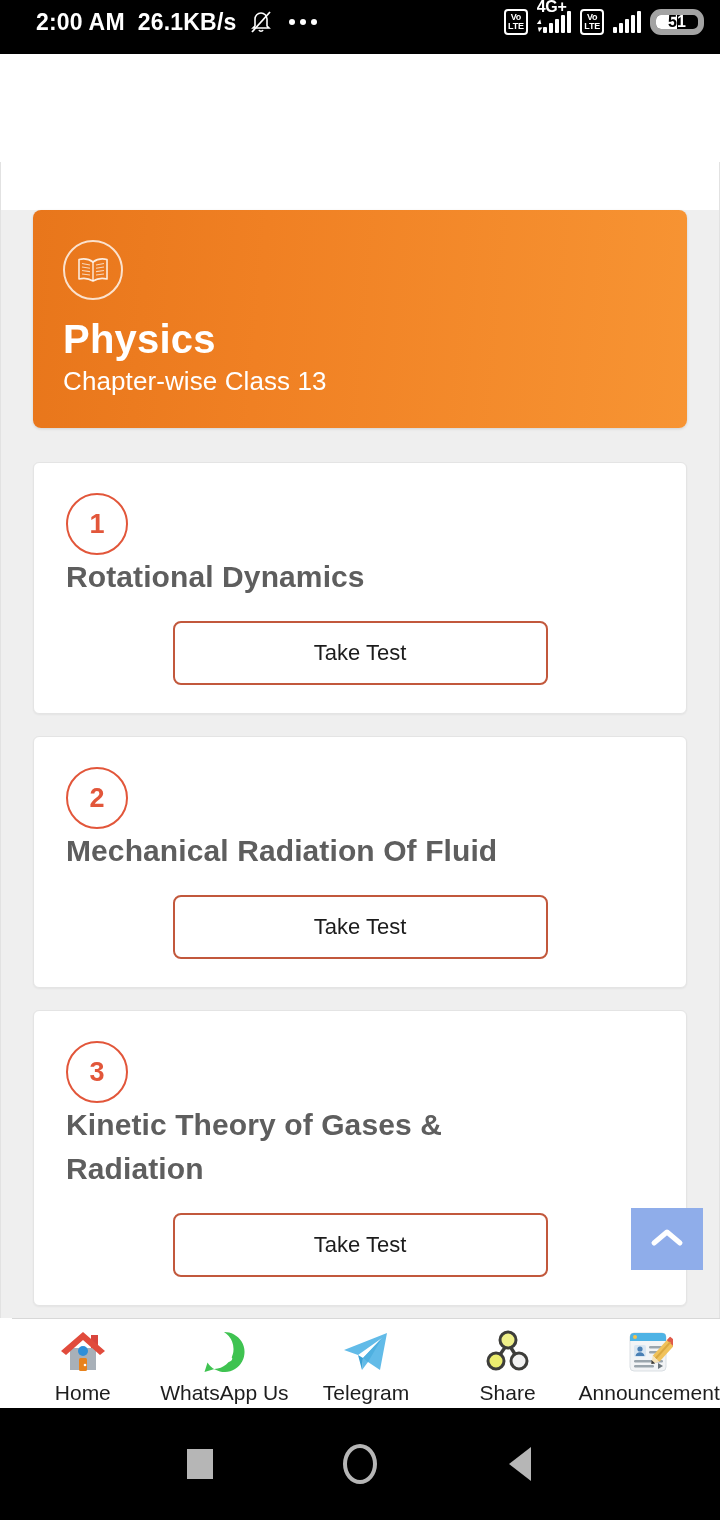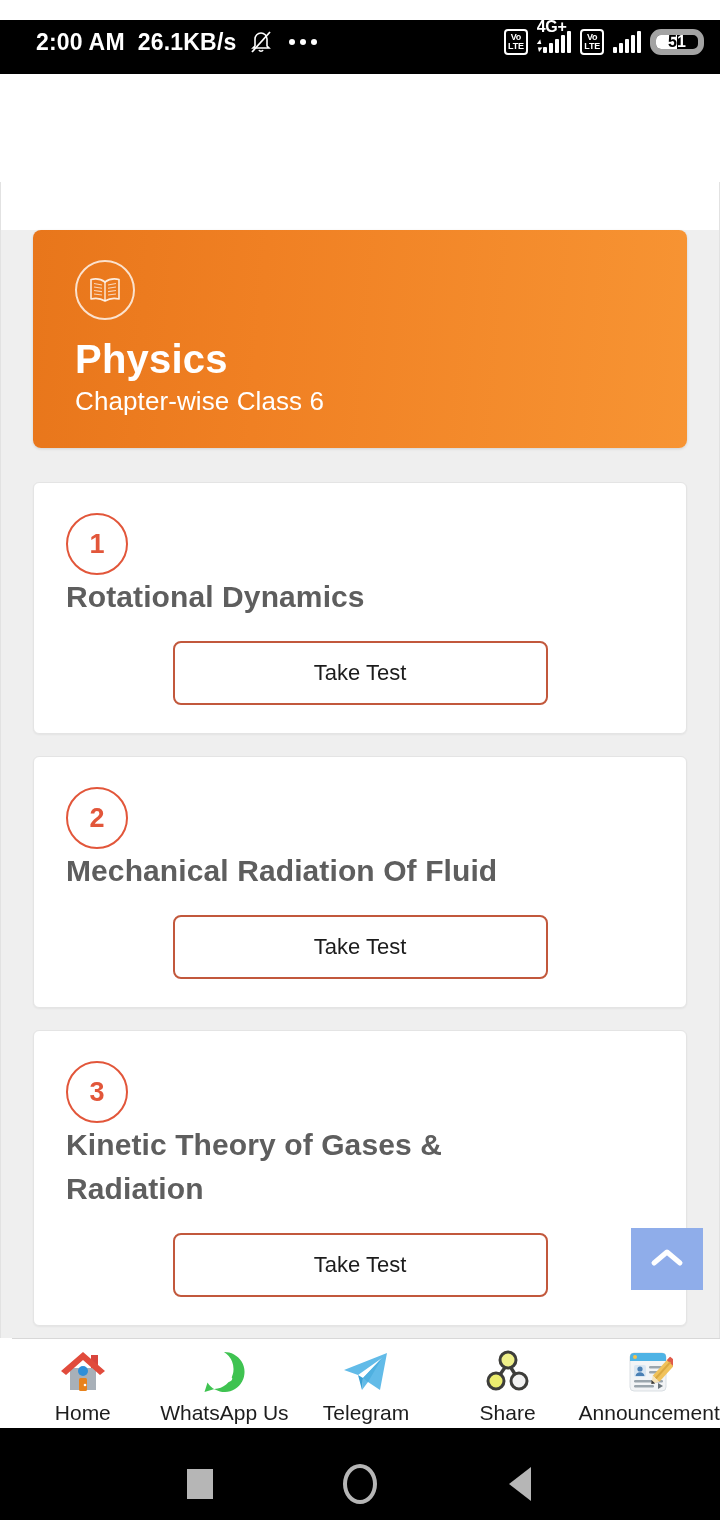--- a/index.html
+++ b/index.html
@@ -11,21 +11,20 @@
     position:relative;
   }
 
   
   .status-bar {
     height:54px; width:100%;
     background:#000;
     display:flex; align-items:center;
     padding:0 16px 10px 36px;
     color:#fff;
-    margin-top:20px;
   }
   .sb-left { display:flex; align-items:center; gap:13px; flex:1; }
   .sb-time { font-size:23px; font-weight:700; letter-spacing:.2px; }
   .sb-speed { font-size:23px; font-weight:700; letter-spacing:.2px; }
   .sb-mute { width:22px; height:24px; position:relative; display:inline-block; }
   .sb-mute svg { display:block; }
   .sb-dots { display:flex; gap:5px; align-items:center; margin-left:4px; }
   .sb-dots i { width:6px; height:6px; border-radius:50%; background:#fff; display:block; }
   .sb-right { display:flex; align-items:center; gap:9px; }
   .volte {
@@ -78,21 +77,21 @@
     content:""; position:absolute; top:0; left:0; right:0; height:48px; background:#fff;
   }
 
   
   .subject-card {
     position:relative;
     margin-top:48px;
     height:218px;
     border-radius:8px;
     background:linear-gradient(95deg,#e8761b 0%, #f08023 35%, #f79433 100%);
-    padding:30px 0 0 42px;
+    padding:30px 0 0 30px;
     box-shadow:0 1px 3px rgba(0,0,0,.12);
     overflow:hidden;
   }
   .subject-icon {
     width:60px; height:60px; border-radius:50%;
     border:2px solid rgba(255,255,255,.78);
     display:flex; align-items:center; justify-content:center;
   }
   .subject-title {
     margin-top:16px;
@@ -255,21 +254,21 @@
           <line x1="6" y1="14.5" x2="14" y2="15.6"></line>
             <line x1="6" y1="18" x2="14" y2="19"></line>
           <line x1="20" y1="9" x2="28" y2="7.5"></line>
             <line x1="20" y1="12.3" x2="28" y2="11"></line>
           <line x1="20" y1="15.6" x2="28" y2="14.5"></line>
             <line x1="20" y1="19" x2="28" y2="18"></line>
         </g>
       </svg>
     </div>
     <div class="subject-title">Physics</div>
-    <div class="subject-sub">Chapter-wise Class 6</div>
+    <div class="subject-sub">Chapter-wise Class 13</div>
   </div>
 
   <div class="chapter-list">
 
     <div class="chapter-card">
       <div class="num-badge">1</div>
       <div class="chapter-title">Rotational Dynamics</div>
       <button class="take-test">Take Test</button>
     </div>
 

